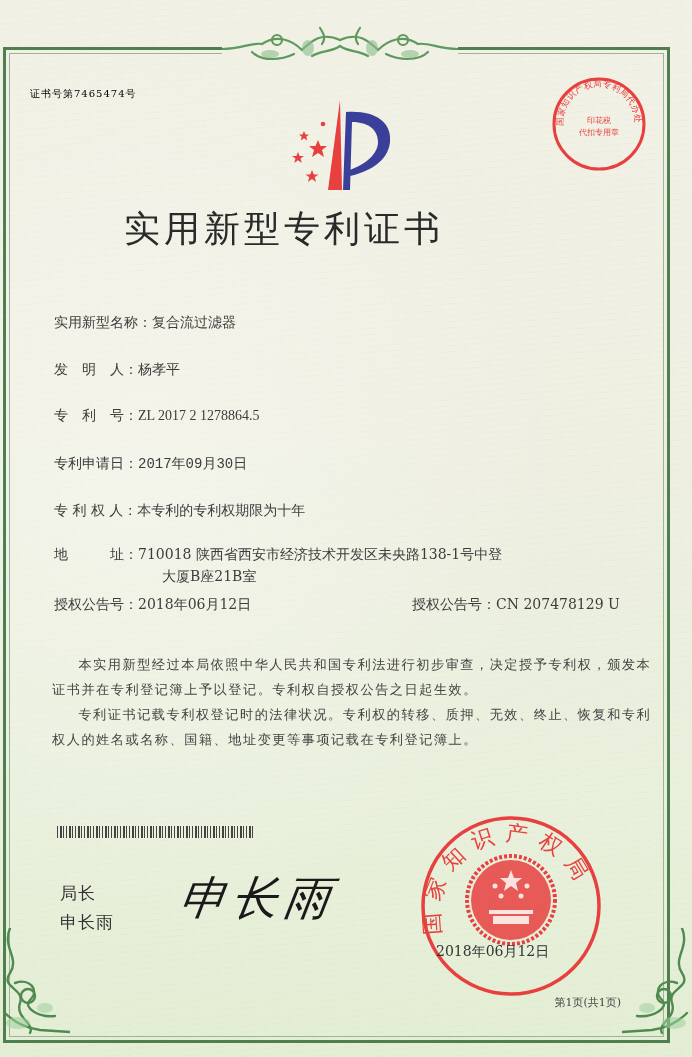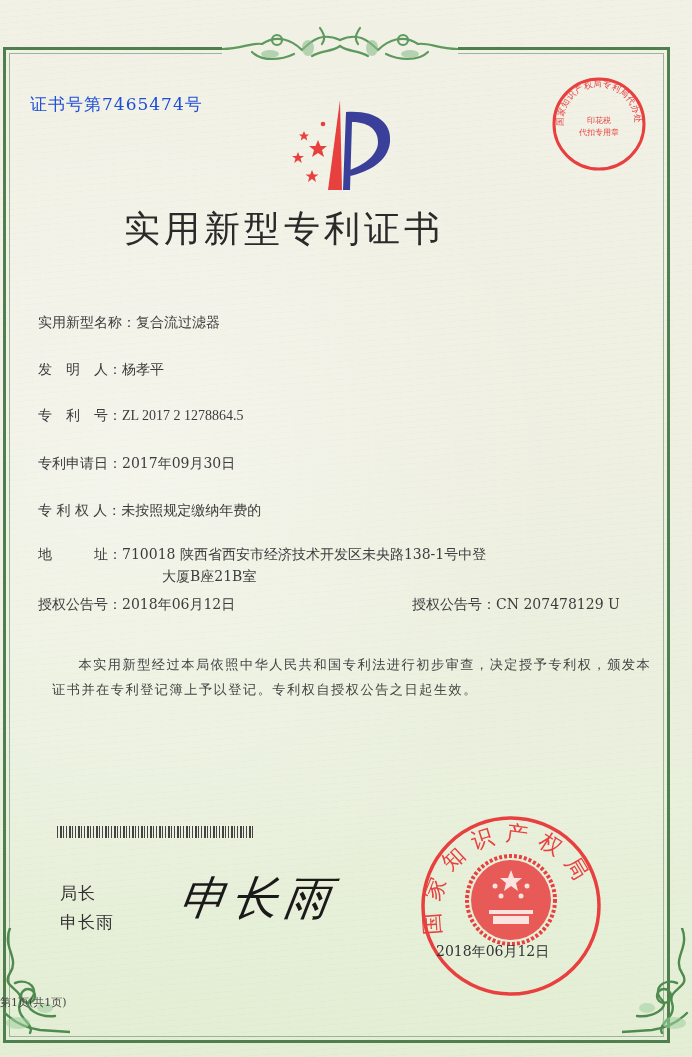--- a/index.html
+++ b/index.html
@@ -8,33 +8,33 @@
     font-family:"DejaVu Serif","Liberation Serif",serif;color:#3a3a3a;}
   .sheen{position:absolute;left:0;top:0;width:692px;height:1057px;
     background:radial-gradient(ellipse at 20% 45%,rgba(255,255,255,0.35),rgba(255,255,255,0) 55%),
                repeating-linear-gradient(175deg,rgba(160,190,140,0.0) 0px,rgba(160,190,140,0.0) 5px,rgba(160,190,140,0.08) 6px);
     pointer-events:none;}
   .frame-outer{position:absolute;left:3px;top:47px;width:667px;height:996px;border:3px solid #4f7f4f;box-sizing:border-box;}
   .frame-inner{position:absolute;left:9px;top:53px;width:655px;height:984px;border:1px solid #9ab59a;box-sizing:border-box;}
   .ornament-top{position:absolute;left:222px;top:22px;width:236px;height:44px;background:#f0f0e4;}
   .corner{position:absolute;width:70px;height:110px;}
   .abs{position:absolute;}
-  .cert-no{left:30px;top:93px;font-size:17px;letter-spacing:1px;color:#1d4ed8;}
+  .cert-no{left:30px;top:87px;font-size:10px;letter-spacing:1px;color:#000000;}
   .logo{left:280px;top:100px;width:120px;height:90px;}
   .title{left:0;width:568px;top:205px;text-align:center;font-size:36px;letter-spacing:4px;color:#2a2a2a;font-family:"DejaVu Sans","Liberation Sans",sans-serif;}
   .field{left:38px;font-size:14px;color:#3c3c3c;white-space:nowrap;}
-  .field .lbl{display:inline-block;}
+  .field .lbl{display:inline-block;margin-left:16px;}
   .body-text{left:52px;width:600px;font-size:13.2px;line-height:25px;color:#444;letter-spacing:1.5px;}
   .body-text p{margin:0;text-indent:2em;}
   .barcode{left:57px;top:826px;width:196px;height:12px;
     background:repeating-linear-gradient(90deg,#444 0 1px,transparent 1px 3px,#444 3px 5px,transparent 5px 6px,#444 6px 7px,transparent 7px 9px);}
   .director{left:60px;font-size:17px;color:#333;font-family:"DejaVu Sans","Liberation Sans",sans-serif;letter-spacing:1px;}
   .signature{left:180px;top:868px;font-size:46px;color:#1a1a1a;font-family:"DejaVu Serif",serif;font-style:italic;letter-spacing:6px;transform:skewX(-8deg);}
   .seal-date{left:436px;top:943px;font-size:14px;color:#333;}
-  .footer{left:0;width:621px;top:995px;text-align:left;font-size:11px;color:#444;}
+  .footer{left:0;width:621px;top:995px;text-align:right;font-size:11px;color:#444;}
   .stamp-small{left:550px;top:75px;width:98px;height:98px;}
   .stamp-big{left:417px;top:812px;width:188px;height:188px;}
 </style>
 </head>
 <body>
 
 <div class="sheen"></div>
 
 <div class="frame-outer"></div>
 <div class="frame-inner"></div>
@@ -122,39 +122,40 @@
 
 <div class="abs field" style="top:314px;">
   <span class="lbl">实用新型名称：</span><span>复合流过滤器</span>
 </div>
 <div class="abs field" style="top:361px;">
   <span class="lbl">发　明　人：</span><span>杨孝平</span>
 </div>
 <div class="abs field" style="top:407px;font-family:Liberation Serif, serif;">
   <span class="lbl">专　利　号：</span><span>ZL 2017 2 1278864.5</span>
 </div>
-<div class="abs field" style="top:455px;">
+<div class="abs field" style="top:455px;font-family:Liberation Mono, monospace;">
   <span class="lbl">专利申请日：</span><span>2017年09月30日</span>
 </div>
 <div class="abs field" style="top:502px;">
-  <span class="lbl">专 利 权 人：</span><span>未按照规定缴纳年费的</span>
+  <span class="lbl">专 利 权 人：</span><span>本专利的专利权期限为十年</span>
 </div>
 <div class="abs field" style="top:546px;">
   <span class="lbl">地　　　址：</span><span>710018 陕西省西安市经济技术开发区未央路138-1号中登</span>
 </div>
 <div class="abs field" style="top:568px;left:162px;">大厦B座21B室</div>
 <div class="abs field" style="top:596px;">
   <span class="lbl">授权公告号：</span><span>2018年06月12日</span>
 </div>
-<div class="abs field" style="top:596px;left:412px;">
+<div class="abs field" style="top:596px;left:396px;">
   <span class="lbl">授权公告号：</span><span>CN 207478129 U</span>
 </div>
 
 <div class="abs body-text" style="top:652px;">
   <p>本实用新型经过本局依照中华人民共和国专利法进行初步审查，决定授予专利权，颁发本证书并在专利登记簿上予以登记。专利权自授权公告之日起生效。</p>
+  <p>专利证书记载专利权登记时的法律状况。专利权的转移、质押、无效、终止、恢复和专利权人的姓名或名称、国籍、地址变更等事项记载在专利登记簿上。</p>
 </div>
 
 <div class="abs barcode"></div>
 
 <div class="abs director" style="top:882px;">局长</div>
 <div class="abs director" style="top:911px;">申长雨</div>
 <div class="abs signature">申长雨</div>
 
 <div class="abs stamp-big">
   <svg width="188" height="188" viewBox="0 0 188 188">

